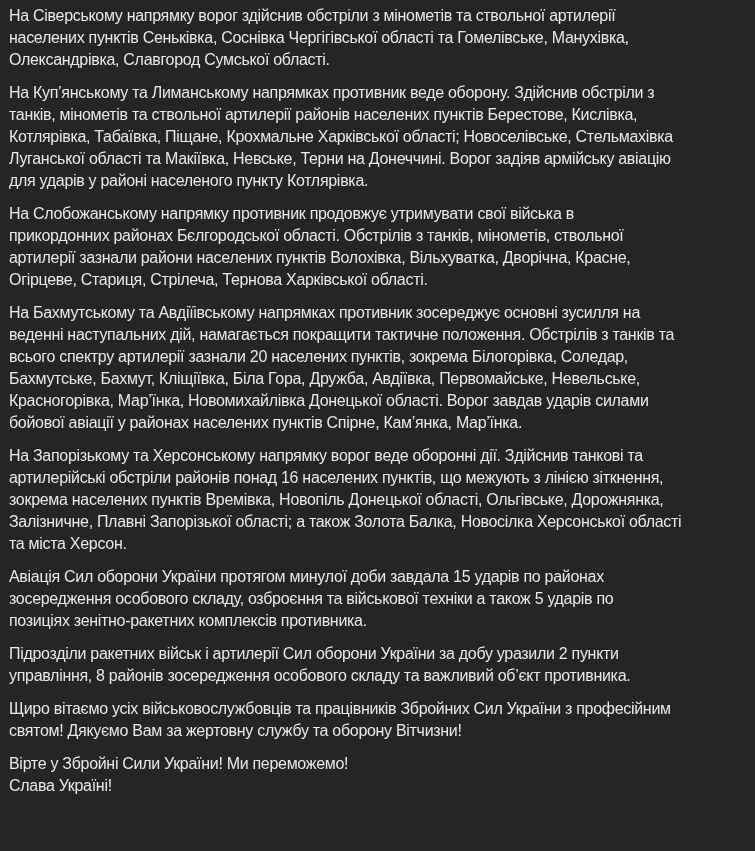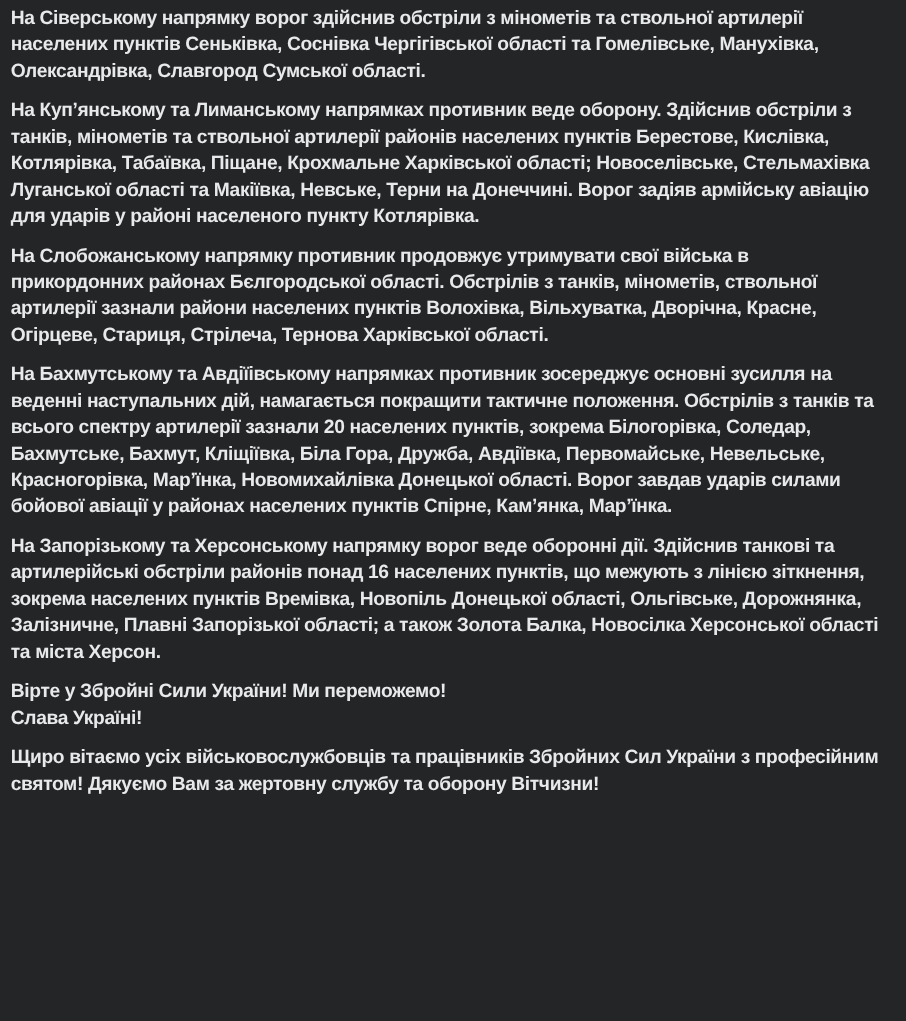--- a/index.html
+++ b/index.html
@@ -14,21 +14,21 @@
   }
   .post {
     box-sizing: border-box;
     width: 755px;
     padding: 5px 8px 0 9px;
     font-family: "Liberation Sans", "DejaVu Sans", sans-serif;
     font-size: 16px;
     line-height: 22px;
     letter-spacing: -0.3px;
     color: #e7e9ea;
-    font-weight: 700;
+    font-weight: 400;
   }
   .post p {
     margin: 0 0 11px 0;
     white-space: pre-line;
   }
 </style>
 </head>
 <body style="background: rgb(35, 37, 39);">
 
 <div class="post" style="color: rgb(231, 233, 234);">
@@ -48,17 +48,22 @@
 веденні наступальних дій, намагається покращити тактичне положення. Обстрілів з танків та
 всього спектру артилерії зазнали 20 населених пунктів, зокрема Білогорівка, Соледар,
 Бахмутське, Бахмут, Кліщіївка, Біла Гора, Дружба, Авдіївка, Первомайське, Невельське,
 Красногорівка, Мар’їнка, Новомихайлівка Донецької області. Ворог завдав ударів силами
 бойової авіації у районах населених пунктів Спірне, Кам’янка, Мар’їнка.</p>
   <p>На Запорізькому та Херсонському напрямку ворог веде оборонні дії. Здійснив танкові та
 артилерійські обстріли районів понад 16 населених пунктів, що межують з лінією зіткнення,
 зокрема населених пунктів Времівка, Новопіль Донецької області, Ольгівське, Дорожнянка,
 Залізничне, Плавні Запорізької області; а також Золота Балка, Новосілка Херсонської області
 та міста Херсон.</p>
+  <p>Авіація Сил оборони України протягом минулої доби завдала 15 ударів по районах
+зосередження особового складу, озброєння та військової техніки а також 5 ударів по
+позиціях зенітно-ракетних комплексів противника.</p>
+  <p>Підрозділи ракетних військ і артилерії Сил оборони України за добу уразили 2 пункти
+управління, 8 районів зосередження особового складу та важливий об’єкт противника.</p>
+  <p>Щиро вітаємо усіх військовослужбовців та працівників Збройних Сил України з професійним
+святом! Дякуємо Вам за жертовну службу та оборону Вітчизни!</p>
   <p>Вірте у Збройні Сили України! Ми переможемо!
 Слава Україні!</p>
-  <p>Щиро вітаємо усіх військовослужбовців та працівників Збройних Сил України з професійним
-святом! Дякуємо Вам за жертовну службу та оборону Вітчизни!</p>
 </div>
 
 </body></html>

